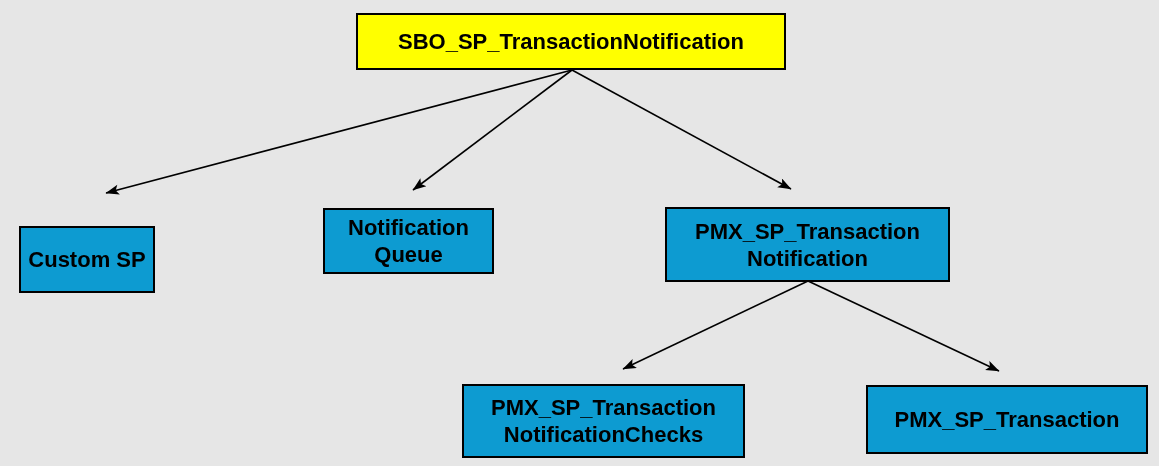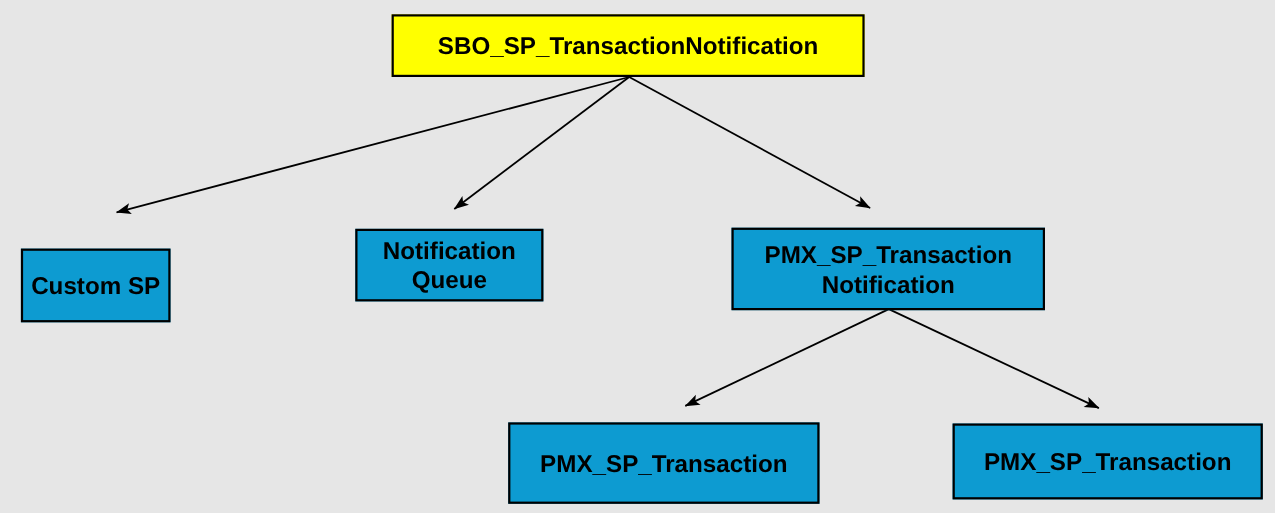--- a/index.html
+++ b/index.html
@@ -93,19 +93,20 @@
     <span>Queue</span>
   </div>
 
   <div class="node node-pmx-main">
     <span>PMX_SP_Transaction</span>
     <span>Notification</span>
   </div>
 
   <div class="node node-pmx-checks">
     <span>PMX_SP_Transaction</span>
+    <span>NotificationChecks</span>
   </div>
 
   <div class="node node-pmx-stock">
     <span>PMX_SP_Transaction</span>
   </div>
 
 </div>
 
 </body></html>

